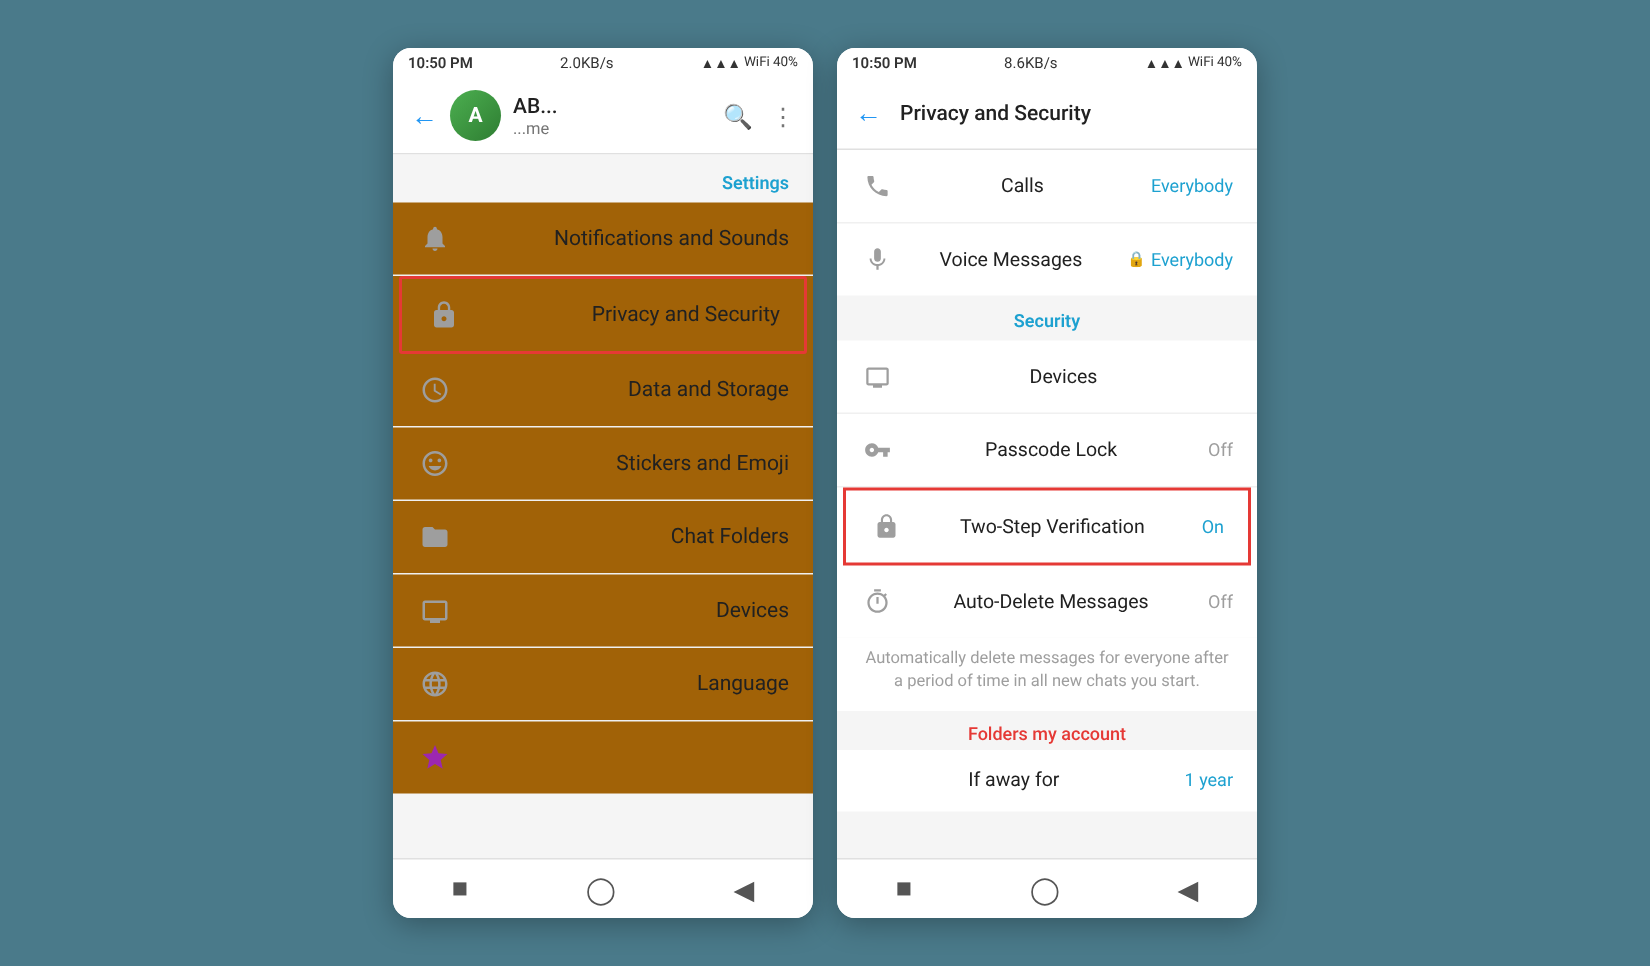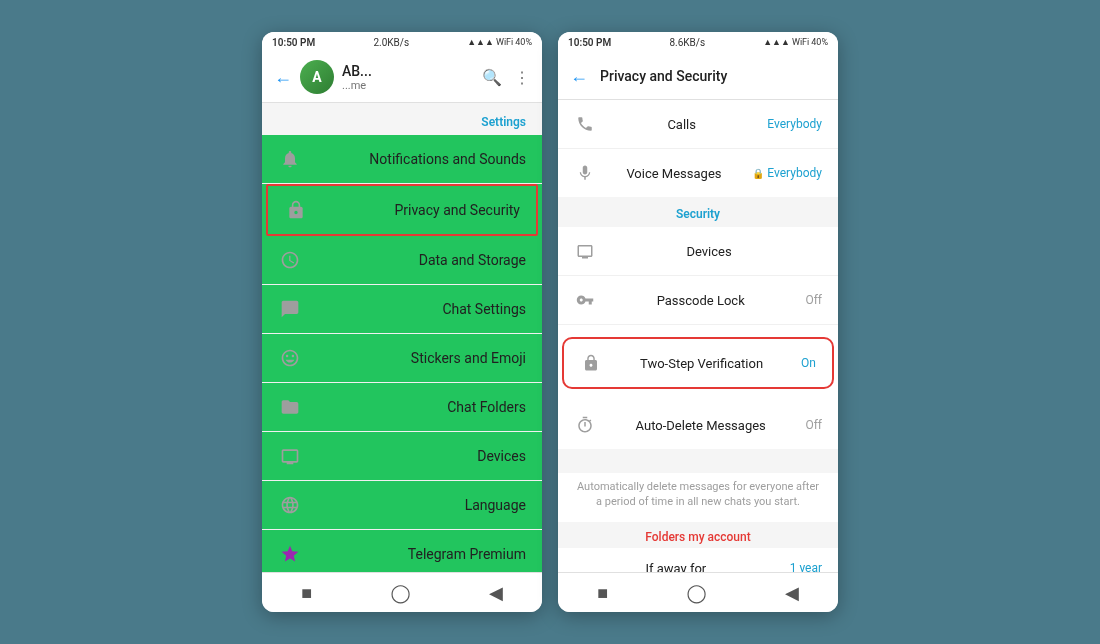--- a/index.html
+++ b/index.html
@@ -102,21 +102,21 @@
     .content::-webkit-scrollbar { display: none; }
     
     .section-label {
       padding: 12px 16px 6px;
       font-size: 12px;
       font-weight: 600;
       color: #1da1d0;
     }
     
     .settings-list {
-      background: #22c55e;
+      background: #a16207;
     }
     .settings-item {
       display: flex;
       align-items: center;
       padding: 12px 16px;
       gap: 16px;
       border-bottom: 1px solid #f0f0f0;
       cursor: pointer;
       position: relative;
     }
@@ -191,22 +191,22 @@
       display: flex;
       align-items: center;
       padding: 13px 16px;
       gap: 12px;
       border-bottom: 1px solid #f0f0f0;
       cursor: pointer;
     }
     .privacy-item:last-child { border-bottom: none; }
     .privacy-item.highlighted {
       border: 2px solid #e53935;
-      margin: 12px 4px;
-      border-radius: 10px;
+      margin: 0 4px;
+      border-radius: 0;
     }
     .privacy-item-icon {
       width: 22px;
       height: 22px;
       display: flex;
       align-items: center;
       justify-content: center;
       flex-shrink: 0;
     }
     .privacy-item-icon svg {
@@ -228,21 +228,20 @@
     }
     .privacy-item-value.off {
       color: #9e9e9e;
     }
     .privacy-description {
       padding: 6px 16px 12px;
       font-size: 11px;
       color: #9e9e9e;
       line-height: 1.4;
       background: #fff;
-      margin-top: 24px;
     }
     .delete-account-label {
       padding: 8px 16px 4px;
       font-size: 12px;
       font-weight: 500;
       color: #e53935;
       background: #f5f5f5;
     }
   </style>
 </head>
@@ -301,28 +300,20 @@
 
         <div class="settings-item">
           <div class="settings-item-icon">
             <svg viewBox="0 0 24 24">
                 <path d="M11.99 2C6.47 2 2 6.48 2 12s4.47 10 9.99 10C17.52 22 22 17.52 22 12S17.52 2 11.99 2zM12 20c-4.42 0-8-3.58-8-8s3.58-8 8-8 8 3.58 8 8-3.58 8-8 8zm.5-13H11v6l5.25 3.15.75-1.23-4.5-2.67V7z"></path>
               </svg>
           </div>
           <span class="settings-item-label">Data and Storage</span>
         </div>
 
-        <div class="settings-item">
-          <div class="settings-item-icon">
-            <svg viewBox="0 0 24 24">
-                <path d="M20 2H4c-1.1 0-2 .9-2 2v18l4-4h14c1.1 0 2-.9 2-2V4c0-1.1-.9-2-2-2z"></path>
-              </svg>
-          </div>
-          <span class="settings-item-label">Chat Settings</span>
-        </div>
 
         <div class="settings-item">
           <div class="settings-item-icon">
             <svg viewBox="0 0 24 24">
                 <path d="M11.99 2C6.47 2 2 6.48 2 12s4.47 10 9.99 10C17.52 22 22 17.52 22 12S17.52 2 11.99 2zM12 20c-4.42 0-8-3.58-8-8s3.58-8 8-8 8 3.58 8 8-3.58 8-8 8zm3.5-9c.83 0 1.5-.67 1.5-1.5S16.33 8 15.5 8 14 8.67 14 9.5s.67 1.5 1.5 1.5zm-7 0c.83 0 1.5-.67 1.5-1.5S9.33 8 8.5 8 7 8.67 7 9.5 7.67 11 8.5 11zm3.5 6.5c2.33 0 4.31-1.46 5.11-3.5H6.89c.8 2.04 2.78 3.5 5.11 3.5z"></path>
               </svg>
           </div>
           <span class="settings-item-label">Stickers and Emoji</span>
         </div>
 
@@ -352,21 +343,20 @@
           </div>
           <span class="settings-item-label">Language</span>
         </div>
 
         <div class="settings-item" style="border-bottom:none;">
           <div class="settings-item-icon purple">
             <svg viewBox="0 0 24 24">
                 <path d="M12 17.27L18.18 21l-1.64-7.03L22 9.24l-7.19-.61L12 2 9.19 8.63 2 9.24l5.46 4.73L5.82 21z"></path>
               </svg>
           </div>
-          <span class="settings-item-label">Telegram Premium</span>
         </div>
       </div>
 
     </div>
 
     <div class="bottom-nav">
       <span class="nav-icon">■</span>
       <span class="nav-icon">◯</span>
       <span class="nav-icon">◀</span>
     </div>

